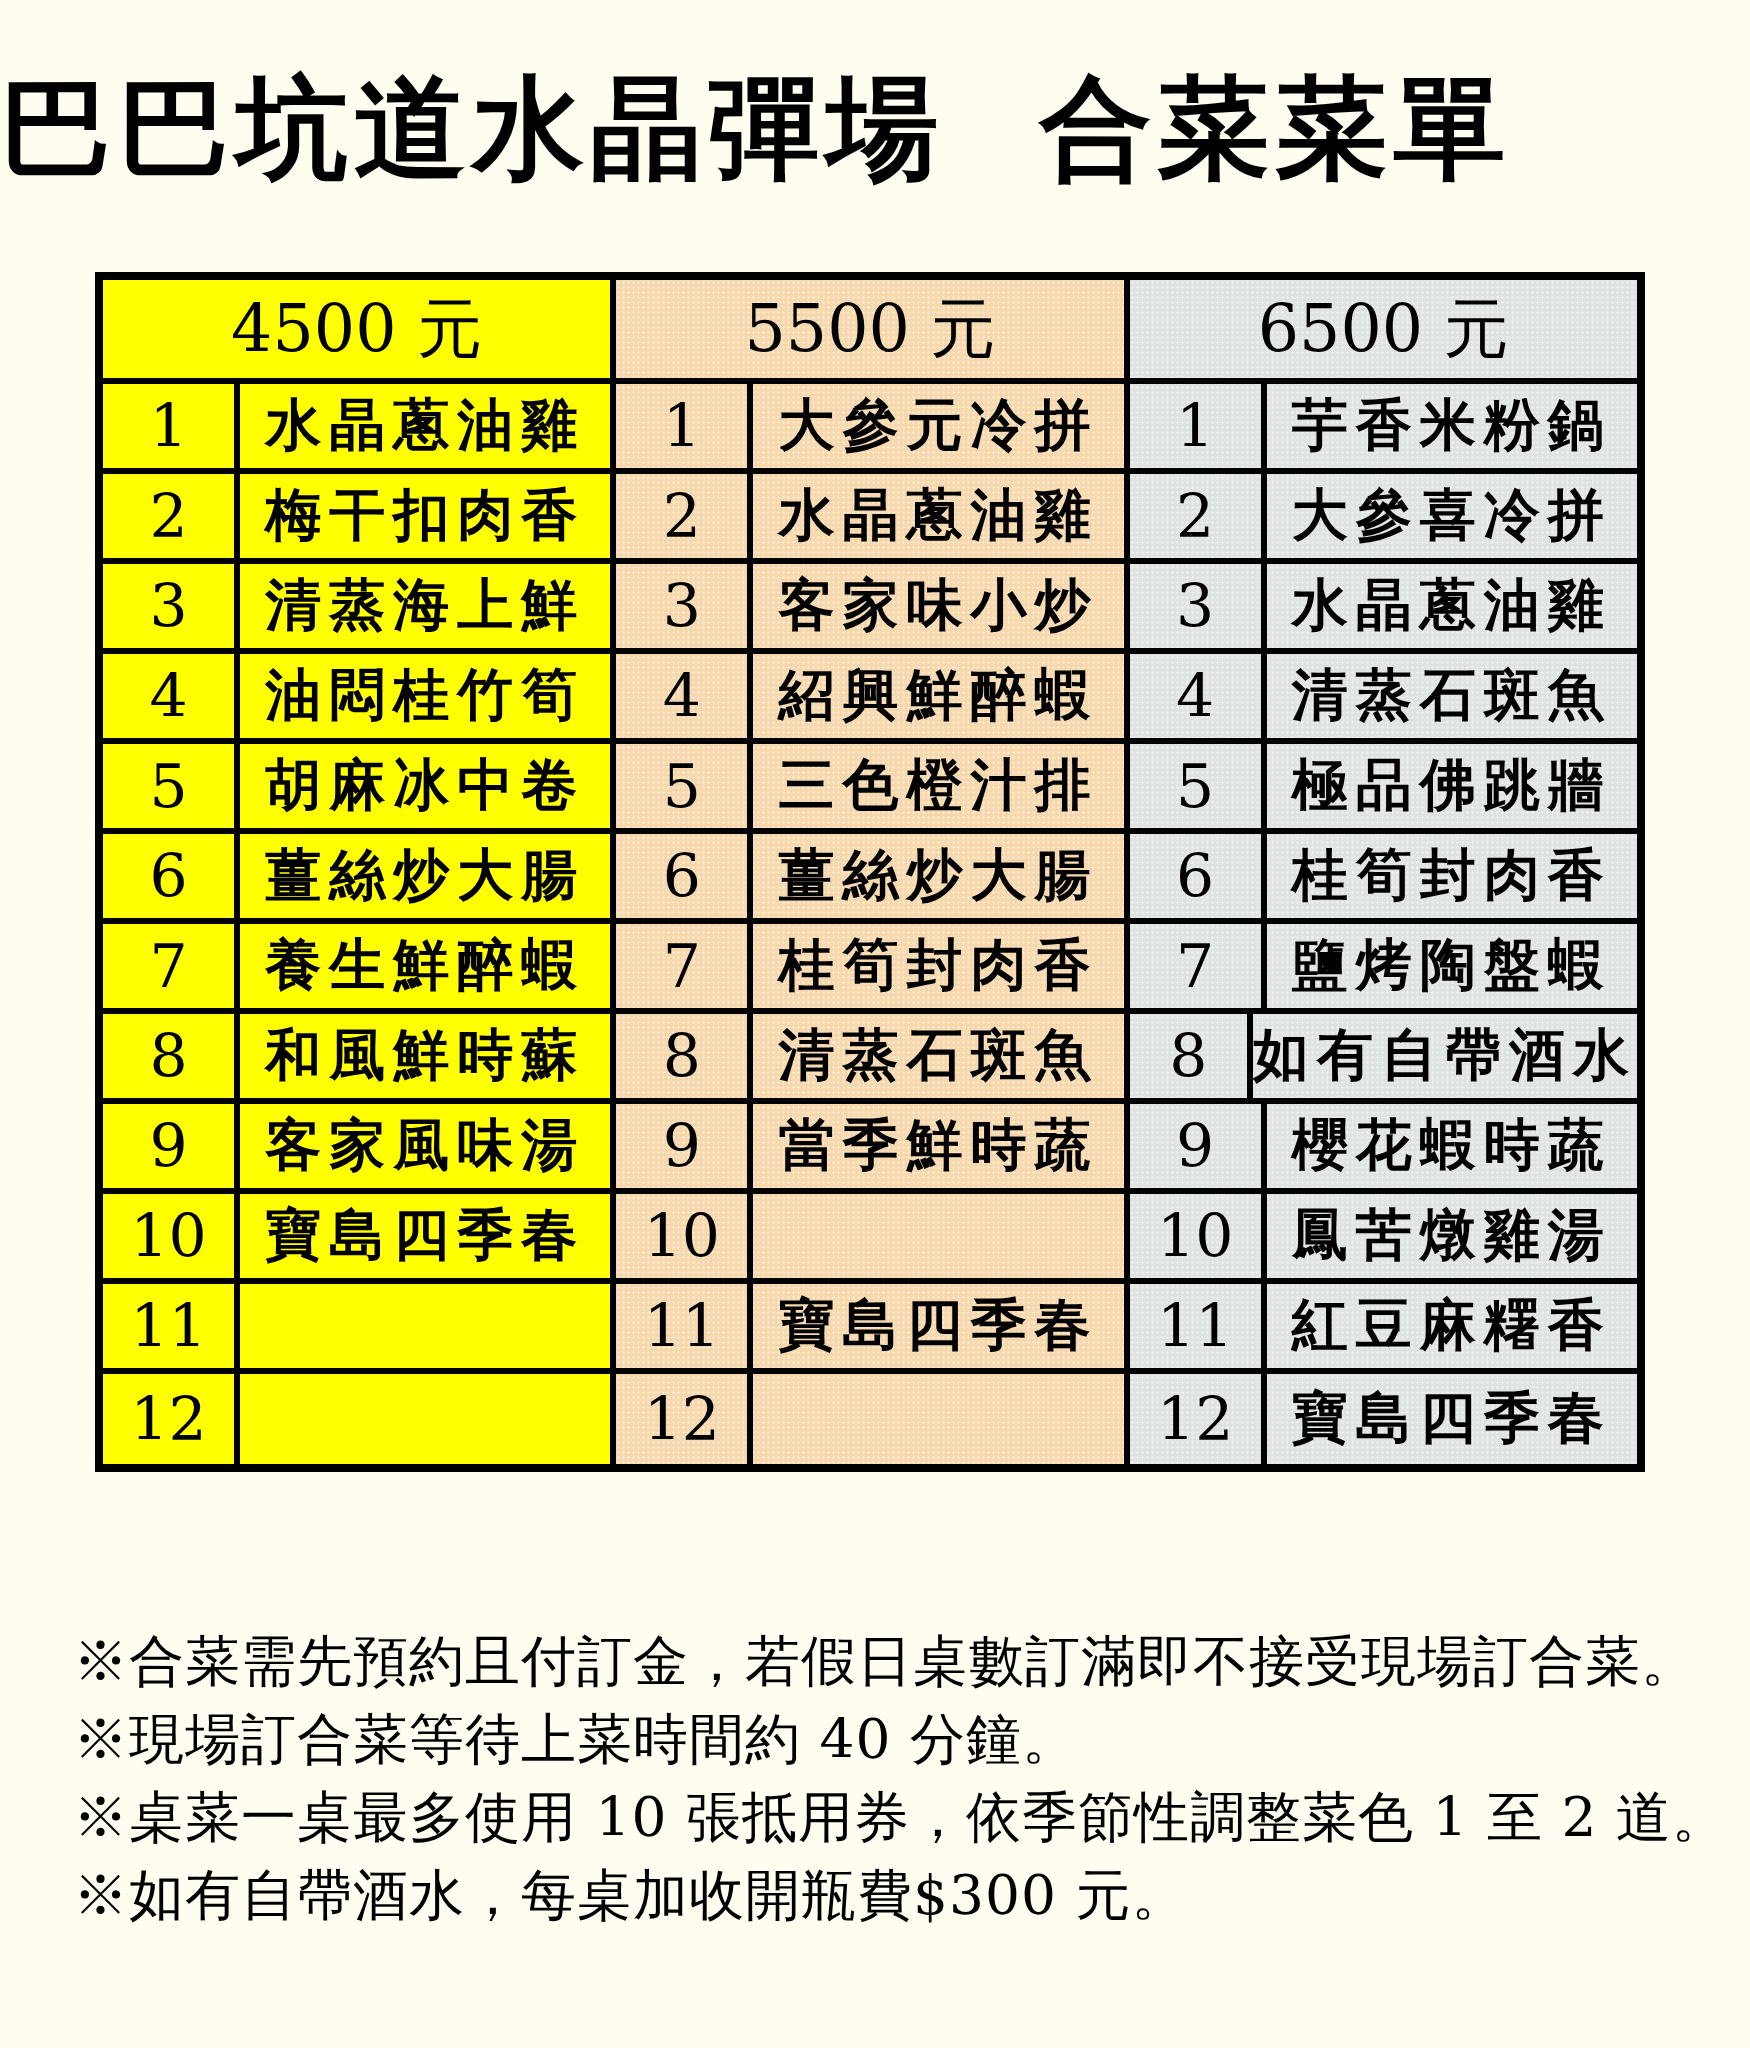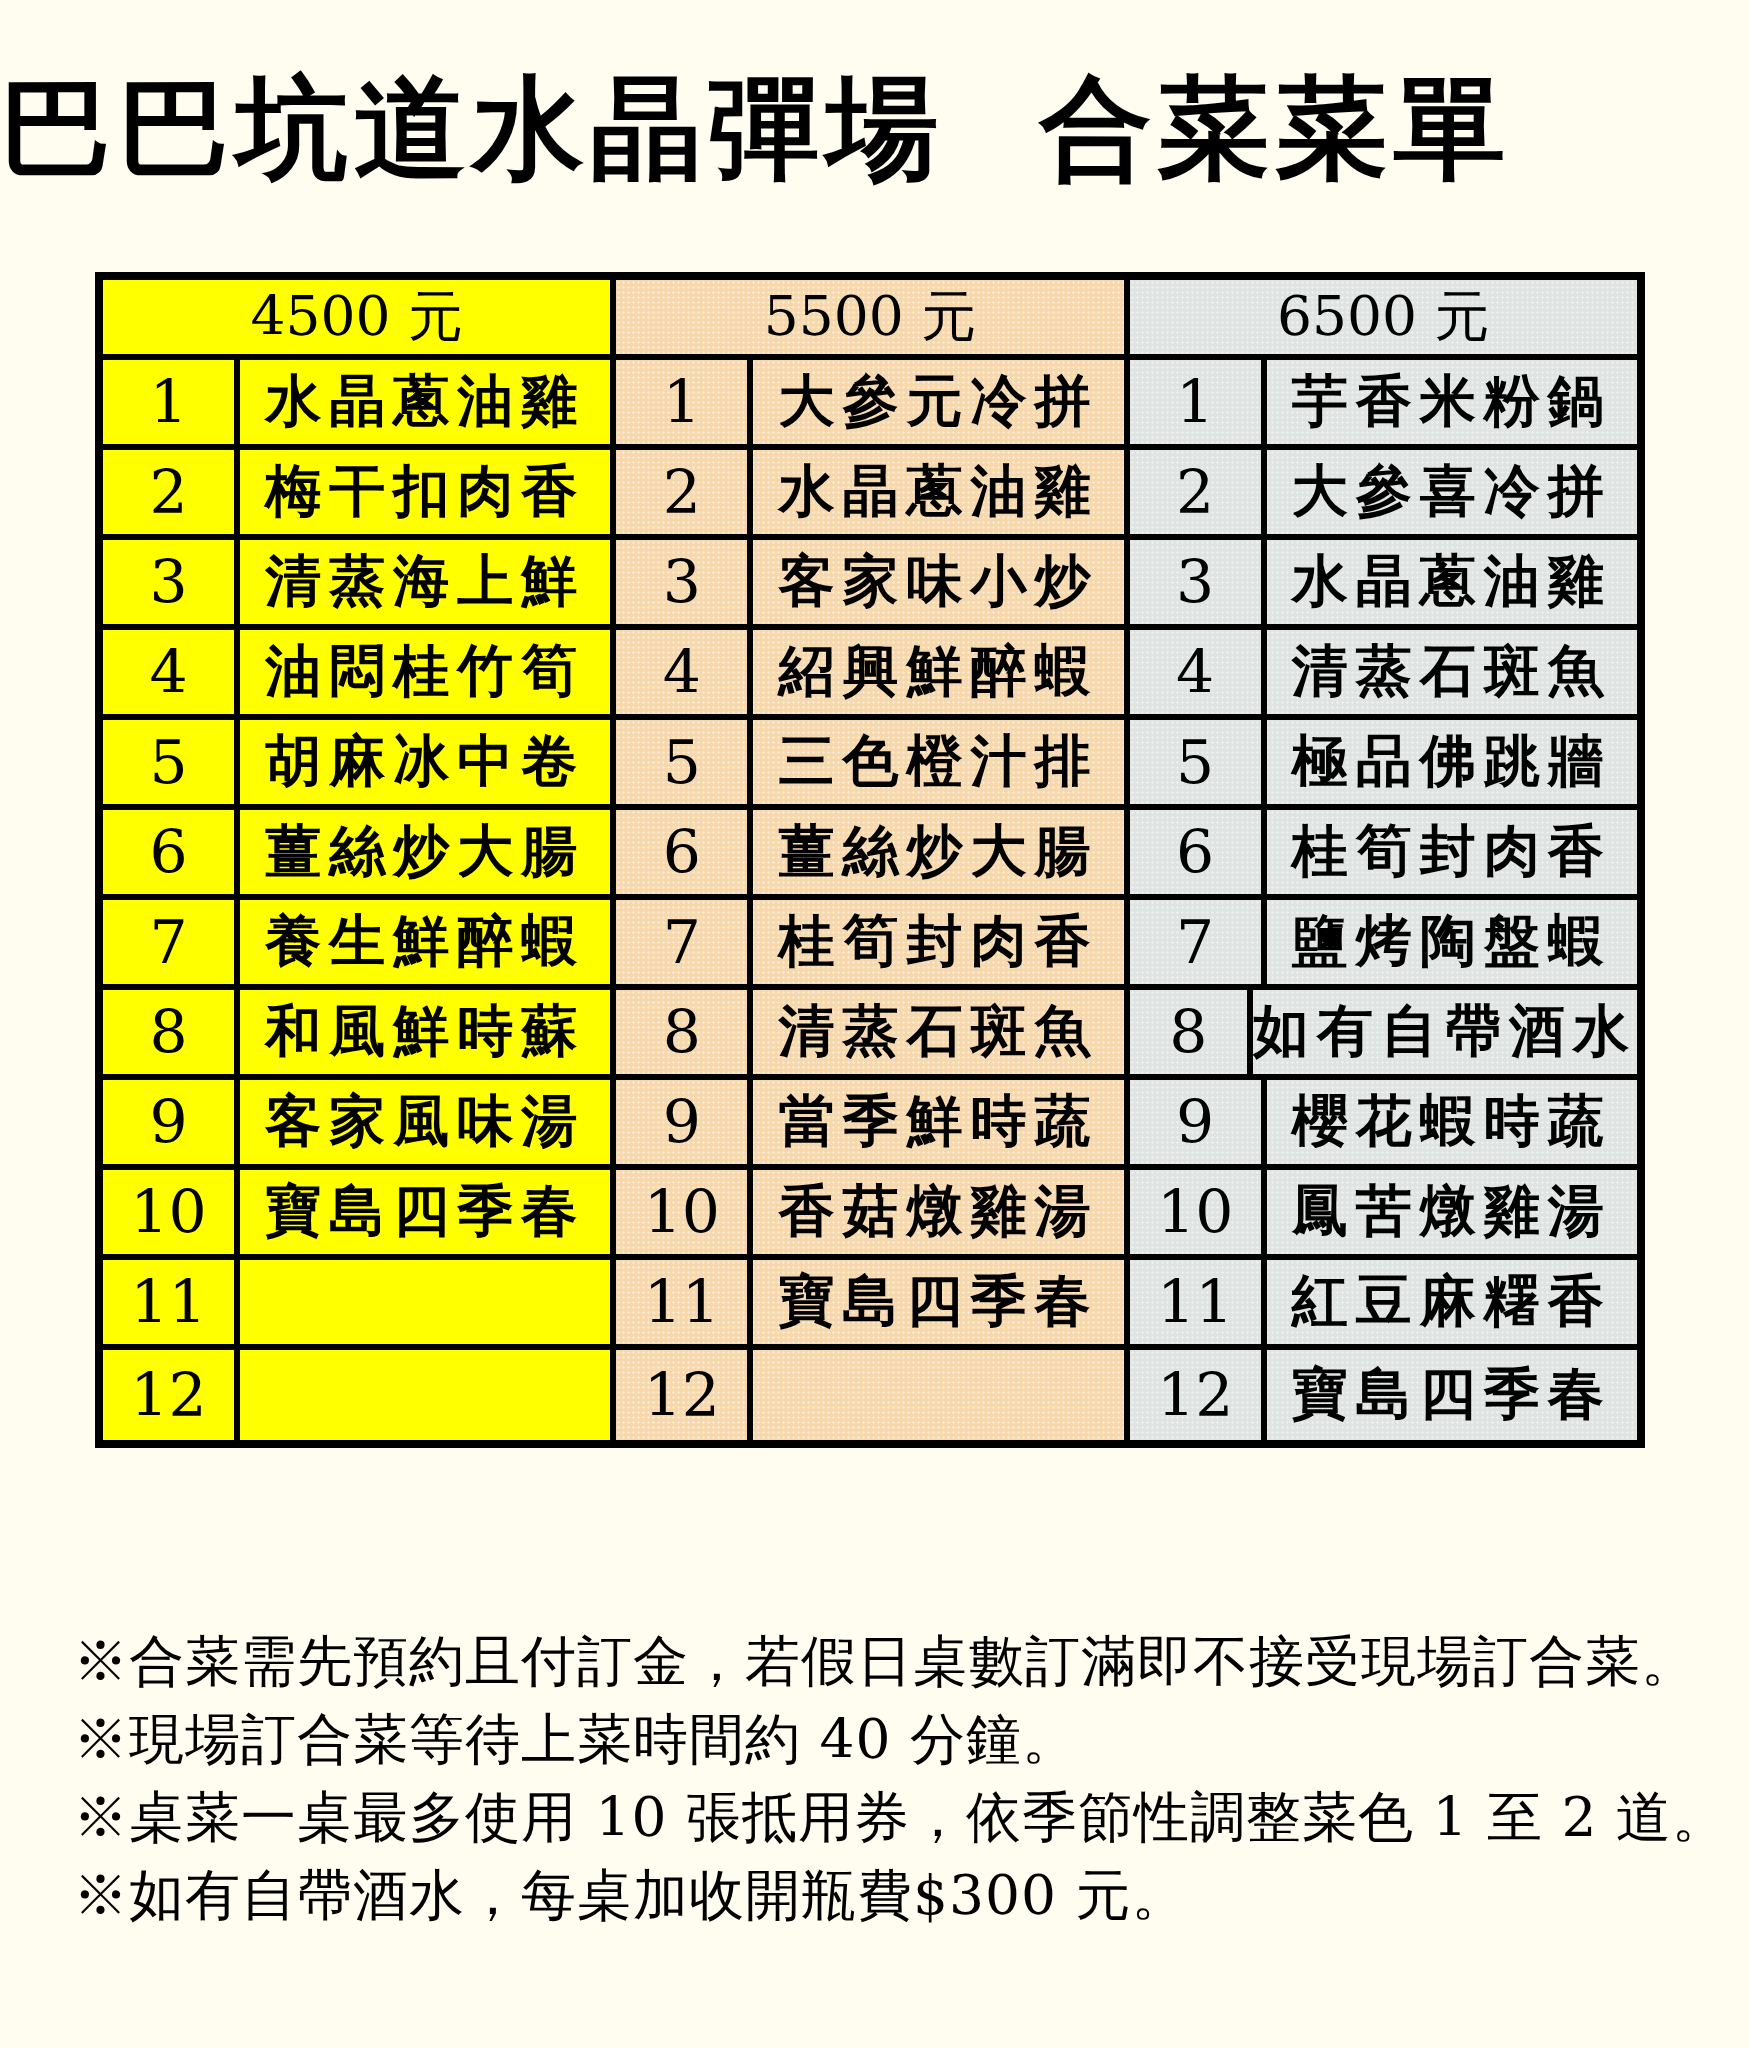--- a/index.html
+++ b/index.html
@@ -38,26 +38,26 @@
     flex: 1 1 0;
     display: flex;
     flex-direction: column;
   }
   .price-col + .price-col { border-left: 6px solid #000; }
   .price-col.textured {
     background-image: radial-gradient(rgba(255,255,255,0.45) 1px, transparent 1.4px);
     background-size: 5px 5px;
   }
   .price-header {
-    height: 80px;
+    height: 104px;
     border-bottom: 6px solid #000;
     display: flex;
     align-items: center;
     justify-content: center;
-    font-size: 55px;
+    font-size: 65px;
     white-space: nowrap;
   }
   .rows { display: flex; flex-direction: column; }
   .menu-row {
     height: 90px;
     display: flex;
     border-bottom: 6px solid #000;
   }
   .menu-row:last-child { border-bottom: none; }
   .row-number {
@@ -186,21 +186,20 @@
           <div class="menu-row">
             <div class="row-number">8</div>
             <div class="dish-name">清蒸石斑魚</div>
           </div>
           <div class="menu-row">
             <div class="row-number">9</div>
             <div class="dish-name">當季鮮時蔬</div>
           </div>
           <div class="menu-row">
             <div class="row-number">10</div>
-            <div class="dish-name">香菇燉雞湯</div>
           </div>
           <div class="menu-row">
             <div class="row-number">11</div>
             <div class="dish-name">寶島四季春</div>
           </div>
           <div class="menu-row">
             <div class="row-number">12</div>
             <div class="dish-name"></div>
           </div>
         </div>

